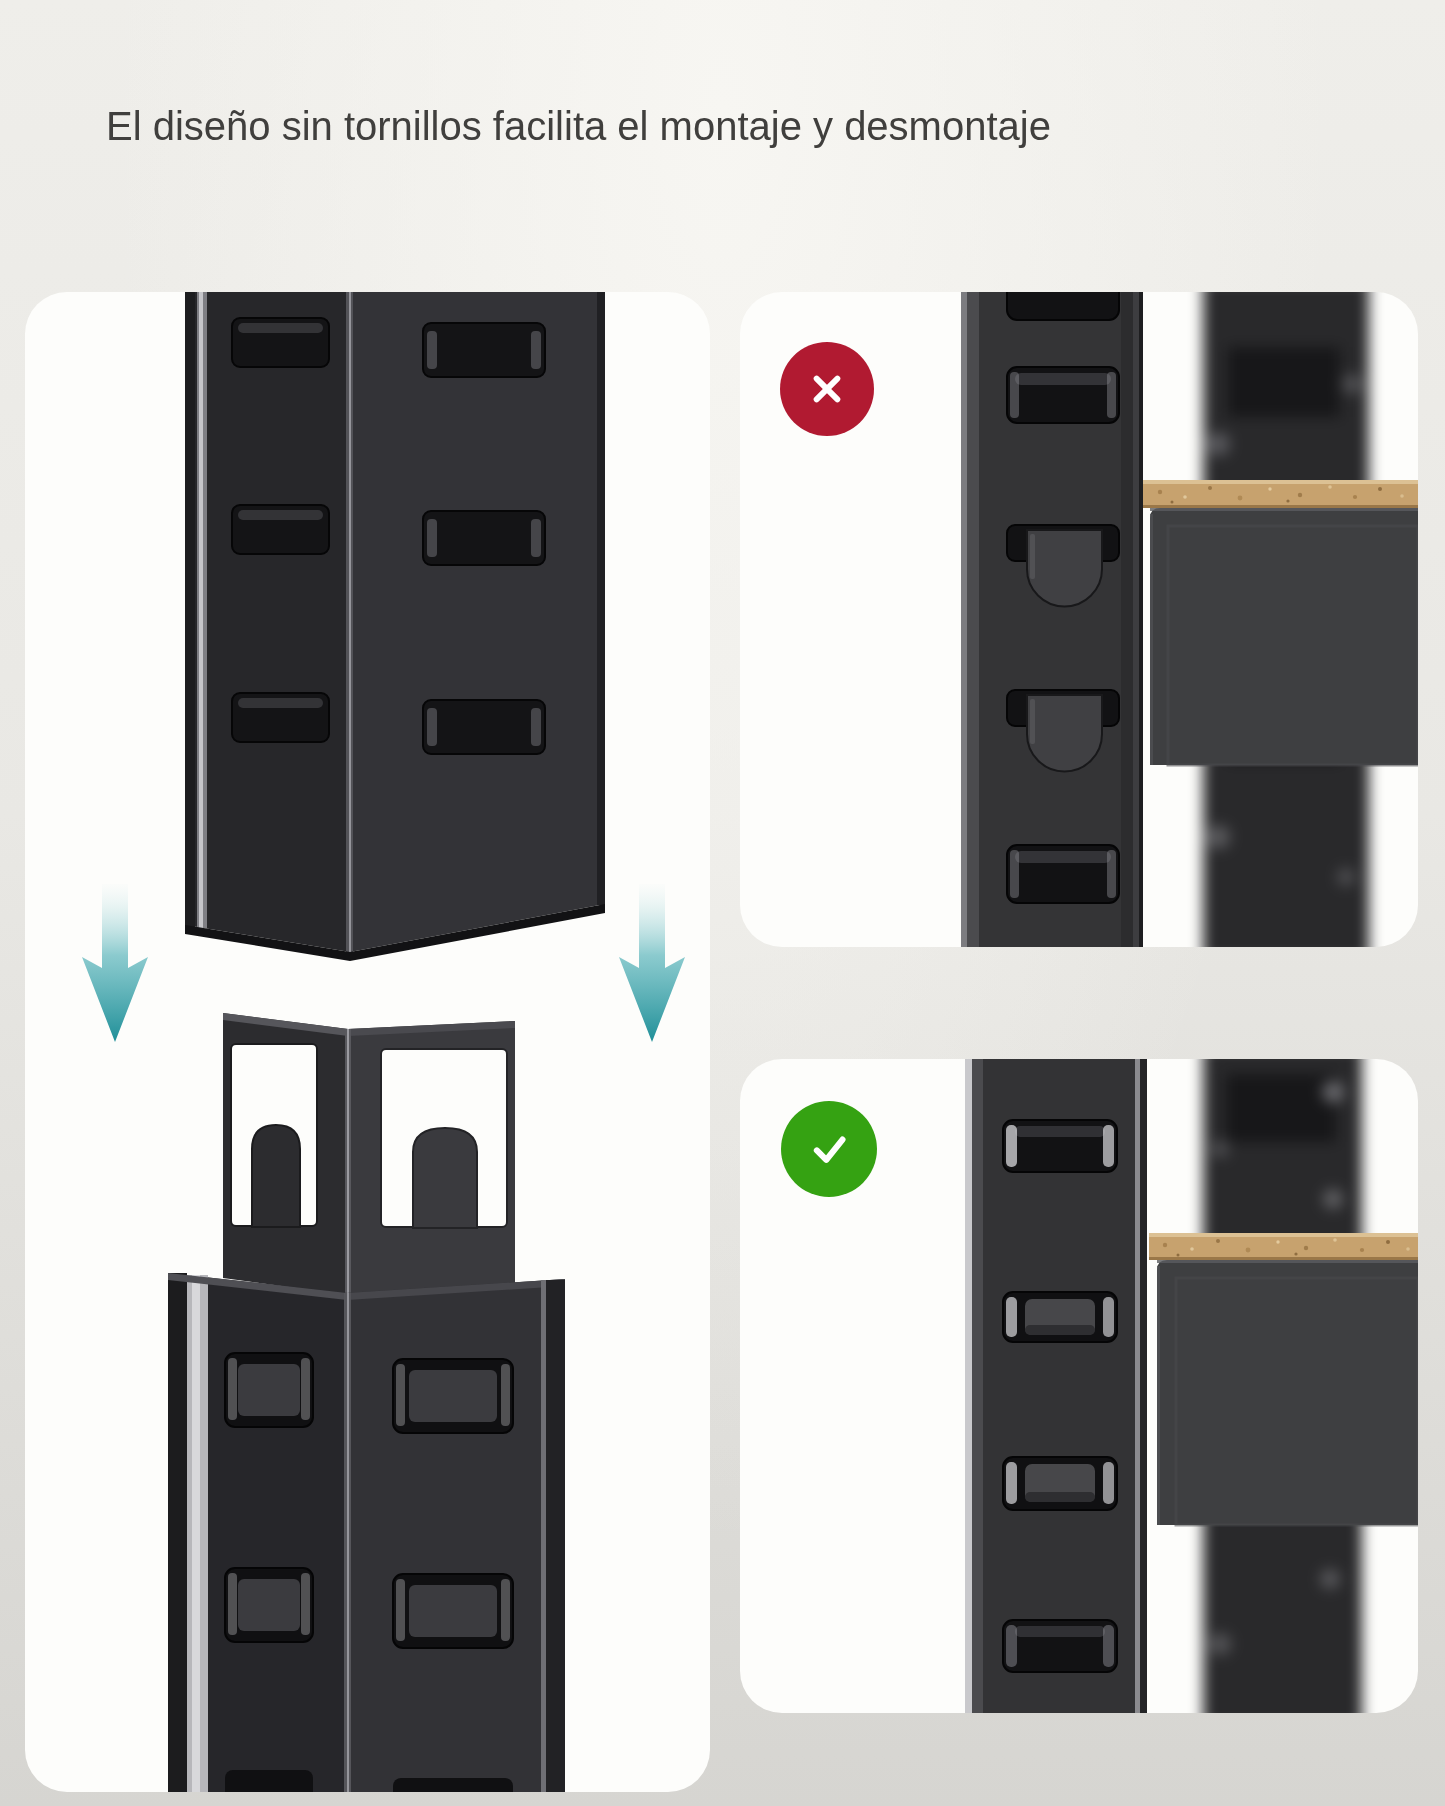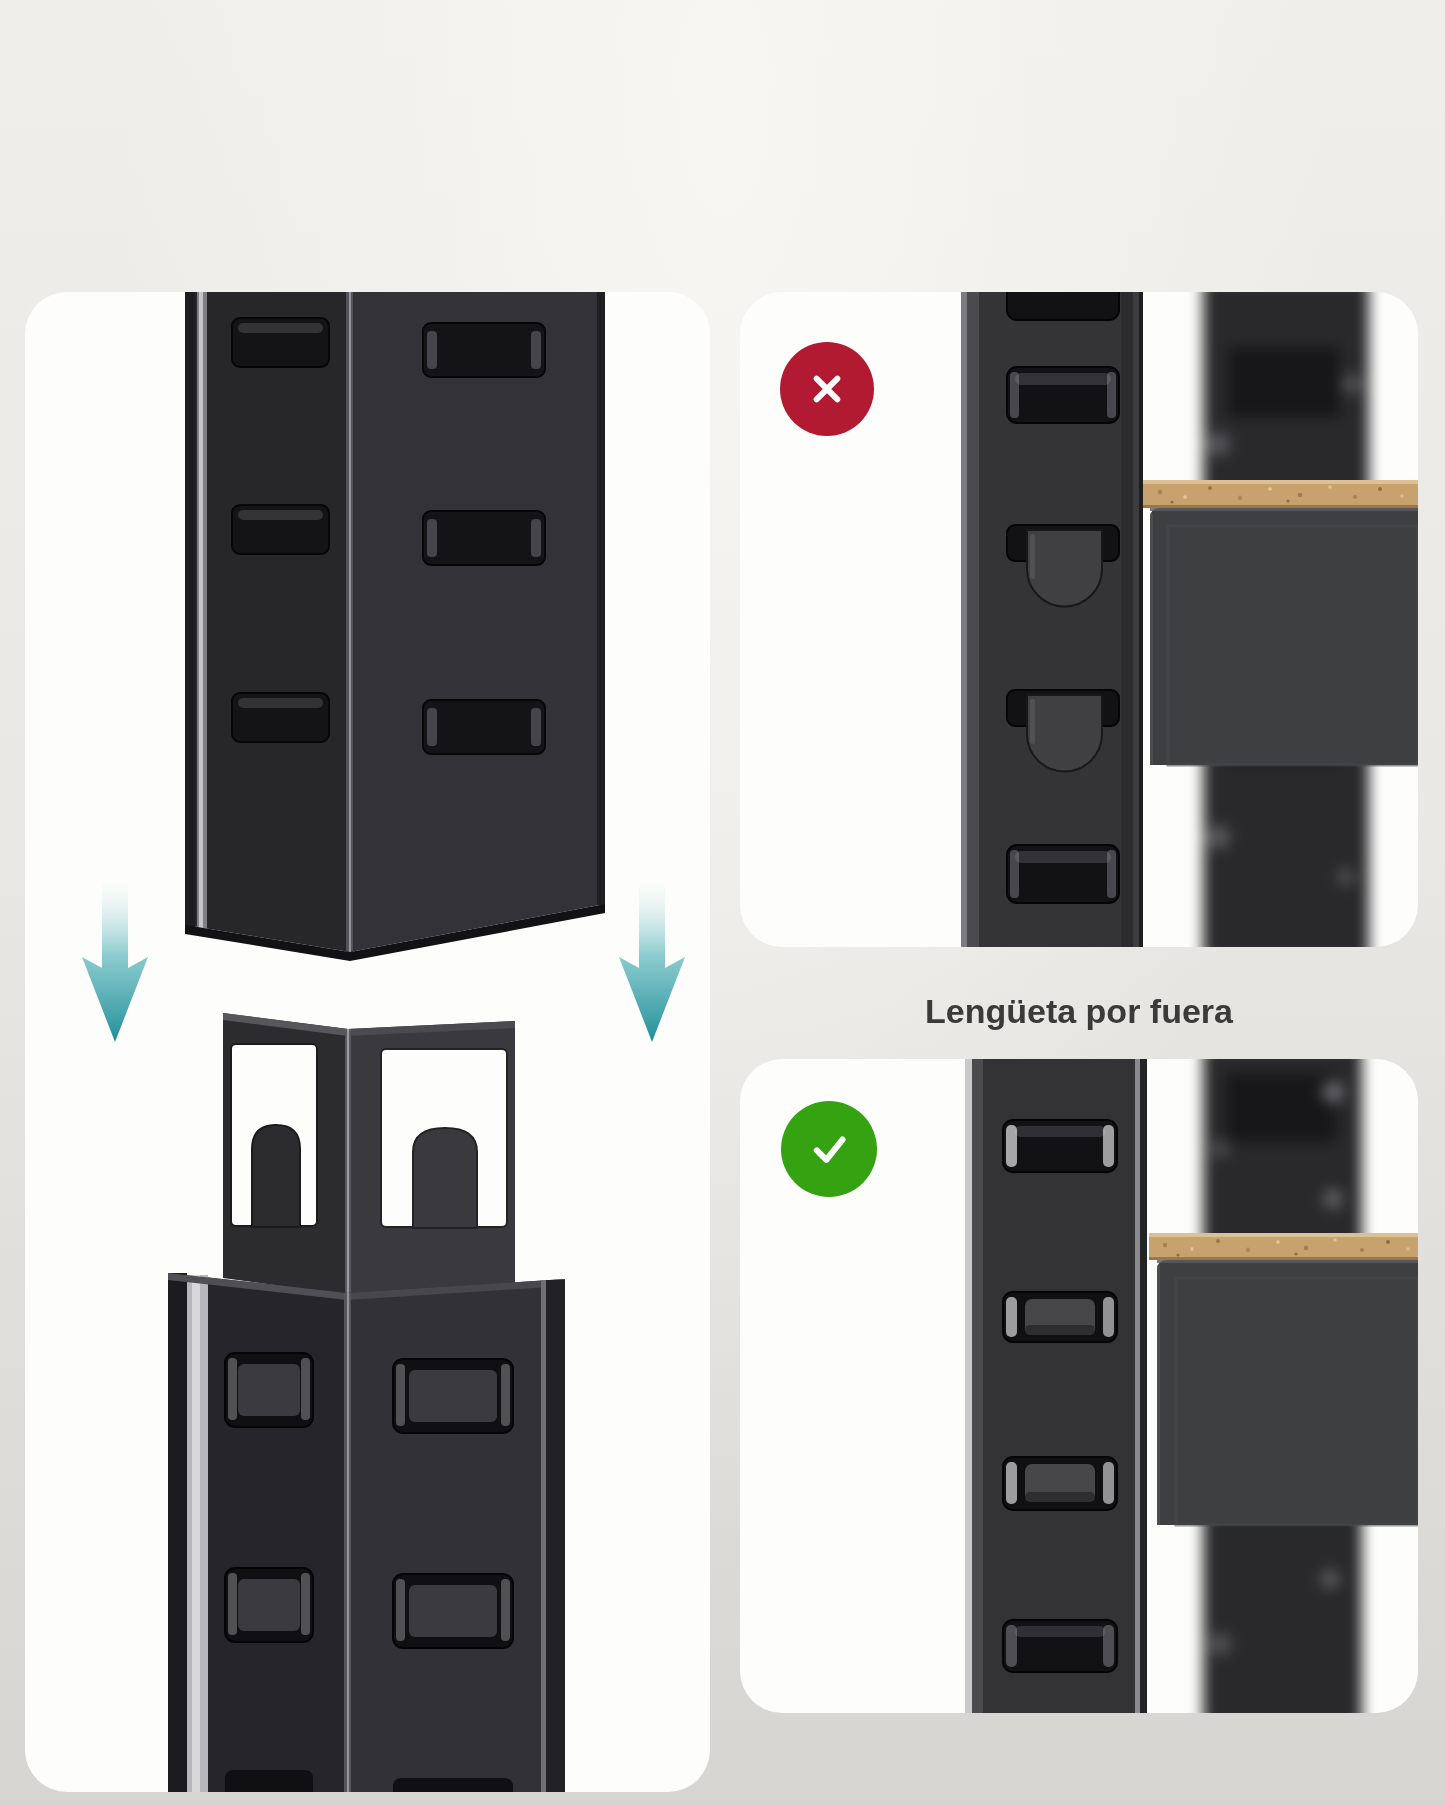--- a/index.html
+++ b/index.html
@@ -23,20 +23,21 @@
   .badge svg{position:static;}
   .badge-bad{left:780px; top:342px; width:94px; height:94px; background:#b11a31;}
   .badge-good{left:781px; top:1101px; width:96px; height:96px; background:#35a212;}
 </style>
 </head>
 <body>
 
 <div class="page">
 
   <div class="header">
+    <p class="subtitle">El diseño sin tornillos facilita el montaje y desmontaje</p>
   </div>
 
   <div class="panel panel-left">
     <svg width="685" height="1500" viewBox="0 0 685 1500">
       <defs>
         <linearGradient id="arrowGrad" x1="0" y1="0" x2="0" y2="1">
           <stop offset="0" stop-color="#cfe9ea" stop-opacity="0.05"></stop>
           <stop offset="0.45" stop-color="#6fbec3" stop-opacity="0.8"></stop>
           <stop offset="1" stop-color="#1f8f98"></stop>
         </linearGradient>
@@ -191,21 +192,20 @@
     </svg>
   </div>
 
   <div class="badge badge-bad" style="background: rgb(177, 26, 49);">
     <svg width="52" height="52" viewBox="0 0 40 40">
       <line x1="12" y1="12" x2="28" y2="28" stroke="#ffffff" stroke-width="4.5" stroke-linecap="round"></line>
       <line x1="28" y1="12" x2="12" y2="28" stroke="#ffffff" stroke-width="4.5" stroke-linecap="round"></line>
     </svg>
   </div>
 
-  <div class="caption caption-1">Lengüeta por fuera</div>
 
   <div class="panel panel-rb">
     <svg width="678" height="654" viewBox="0 0 678 654">
       <g style="filter:blur(7px)">
         <rect x="463" y="-12" width="159" height="680" fill="#29292b"></rect>
         <rect x="486" y="15" width="110" height="68" fill="#151517" opacity="0.9"></rect>
         <rect x="486" y="185" width="110" height="68" fill="#151517" opacity="0.9"></rect>
         <circle cx="593" cy="33" r="11" fill="#9a9a9e" opacity="0.6"></circle>
         <circle cx="593" cy="140" r="10" fill="#8e8e92" opacity="0.55"></circle>
         <circle cx="480" cy="90" r="9" fill="#717175" opacity="0.5"></circle>

